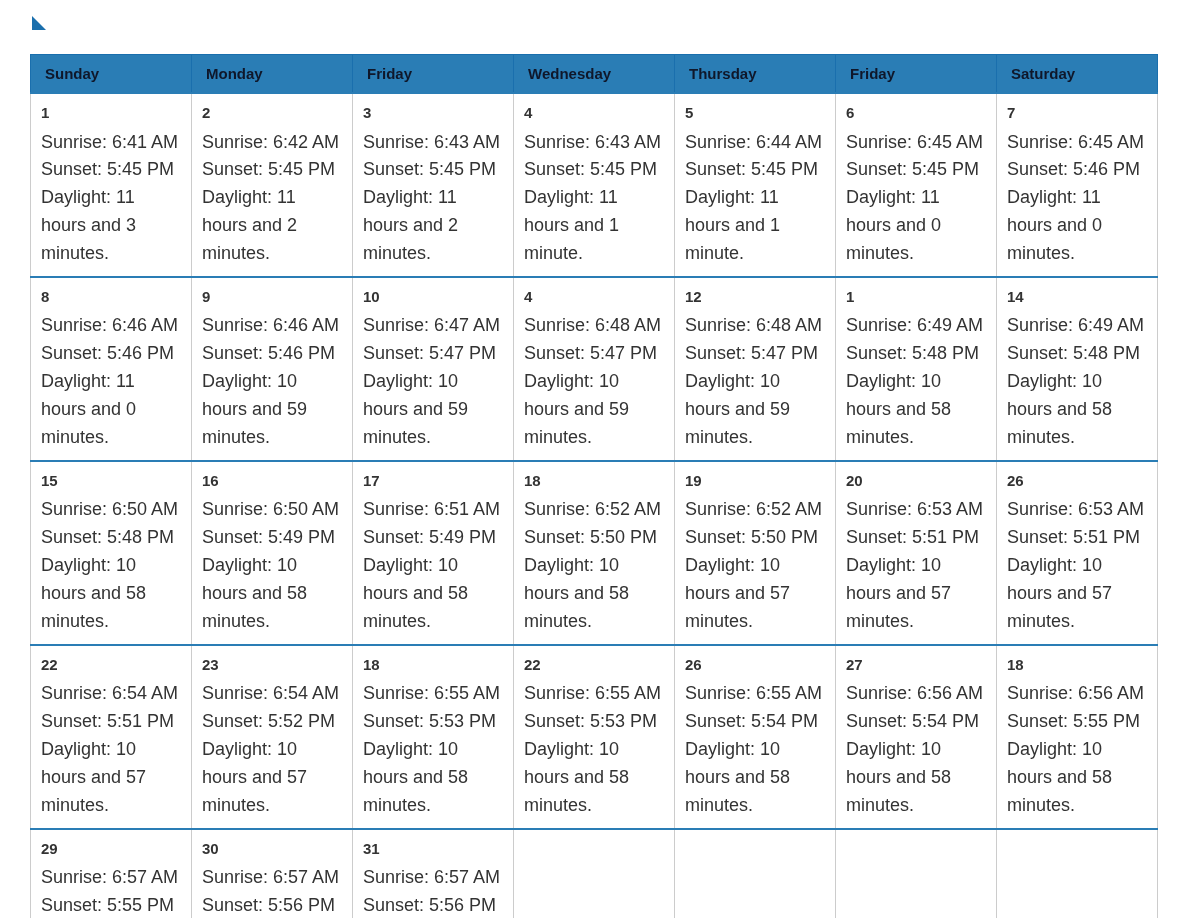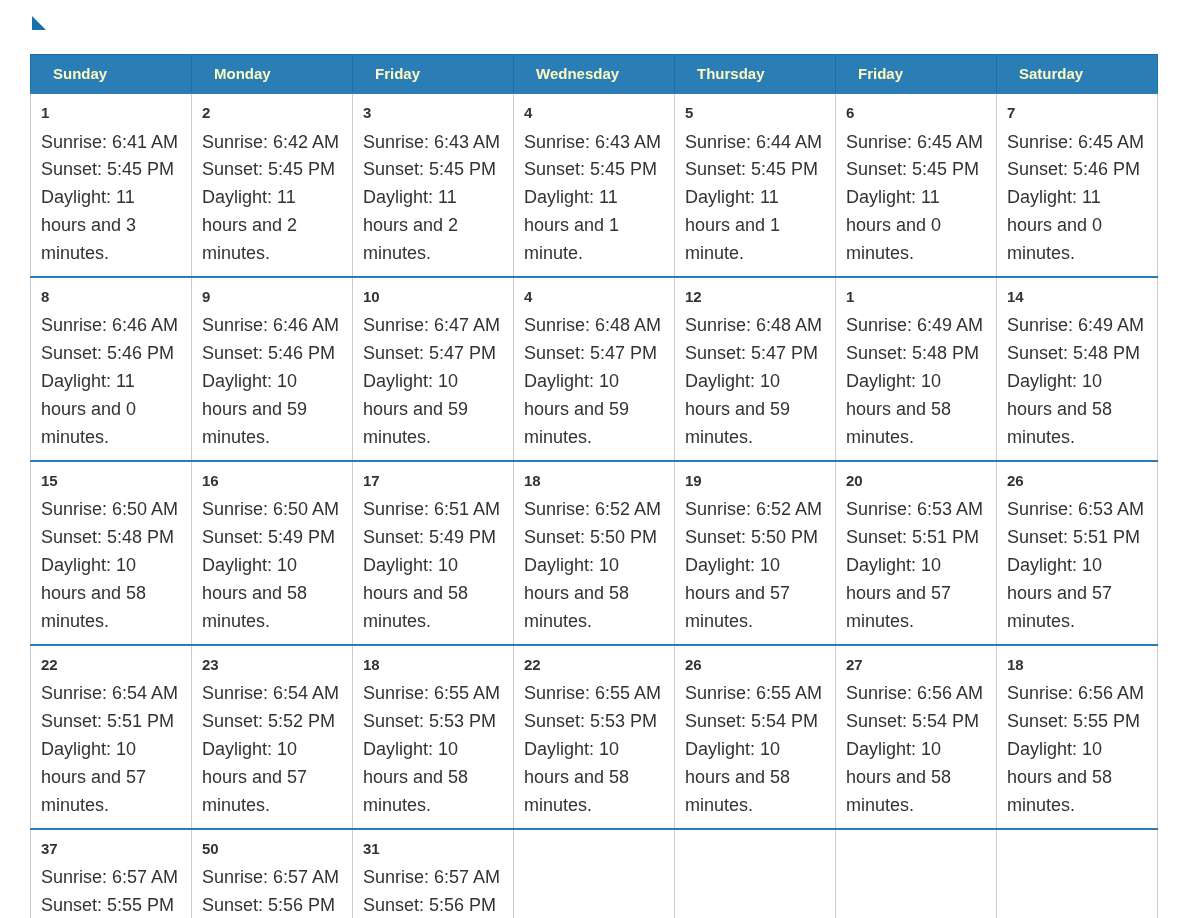--- a/index.html
+++ b/index.html
@@ -64,22 +64,22 @@
       color: #555;
       margin-top: 4px;
     }
     .calendar-table {
       width: 100%;
       border-collapse: collapse;
       border: 1px solid #aaa;
     }
     .calendar-table th {
       background-color: #2a7db5;
-      color: #fef9c3;
-      padding: 10px 22px;
+      color: #0f172a;
+      padding: 10px 14px;
       font-size: 15px;
       font-weight: bold;
       text-align: left;
       border: 1px solid #1a6fad;
     }
     .calendar-table td {
       vertical-align: top;
       padding: 8px 10px;
       font-size: 12.5px;
       border: 1px solid #ccc;
@@ -250,25 +250,25 @@
           <span class="day-num">27</span>
           <div class="day-info">Sunrise: 6:56 AM<br>Sunset: 5:54 PM<br>Daylight: 10 hours and 58 minutes.</div>
         </td>
         <td>
           <span class="day-num">18</span>
           <div class="day-info">Sunrise: 6:56 AM<br>Sunset: 5:55 PM<br>Daylight: 10 hours and 58 minutes.</div>
         </td>
       </tr>
       <tr>
         <td>
-          <span class="day-num">37</span>
+          <span class="day-num">29</span>
           <div class="day-info">Sunrise: 6:57 AM<br>Sunset: 5:55 PM<br>Daylight: 10 hours and 58 minutes.</div>
         </td>
         <td>
-          <span class="day-num">50</span>
+          <span class="day-num">30</span>
           <div class="day-info">Sunrise: 6:57 AM<br>Sunset: 5:56 PM<br>Daylight: 10 hours and 58 minutes.</div>
         </td>
         <td>
           <span class="day-num">31</span>
           <div class="day-info">Sunrise: 6:57 AM<br>Sunset: 5:56 PM<br>Daylight: 10 hours and 59 minutes.</div>
         </td>
         <td class="empty-cell"></td>
         <td class="empty-cell"></td>
         <td class="empty-cell"></td>
         <td class="empty-cell"></td>

